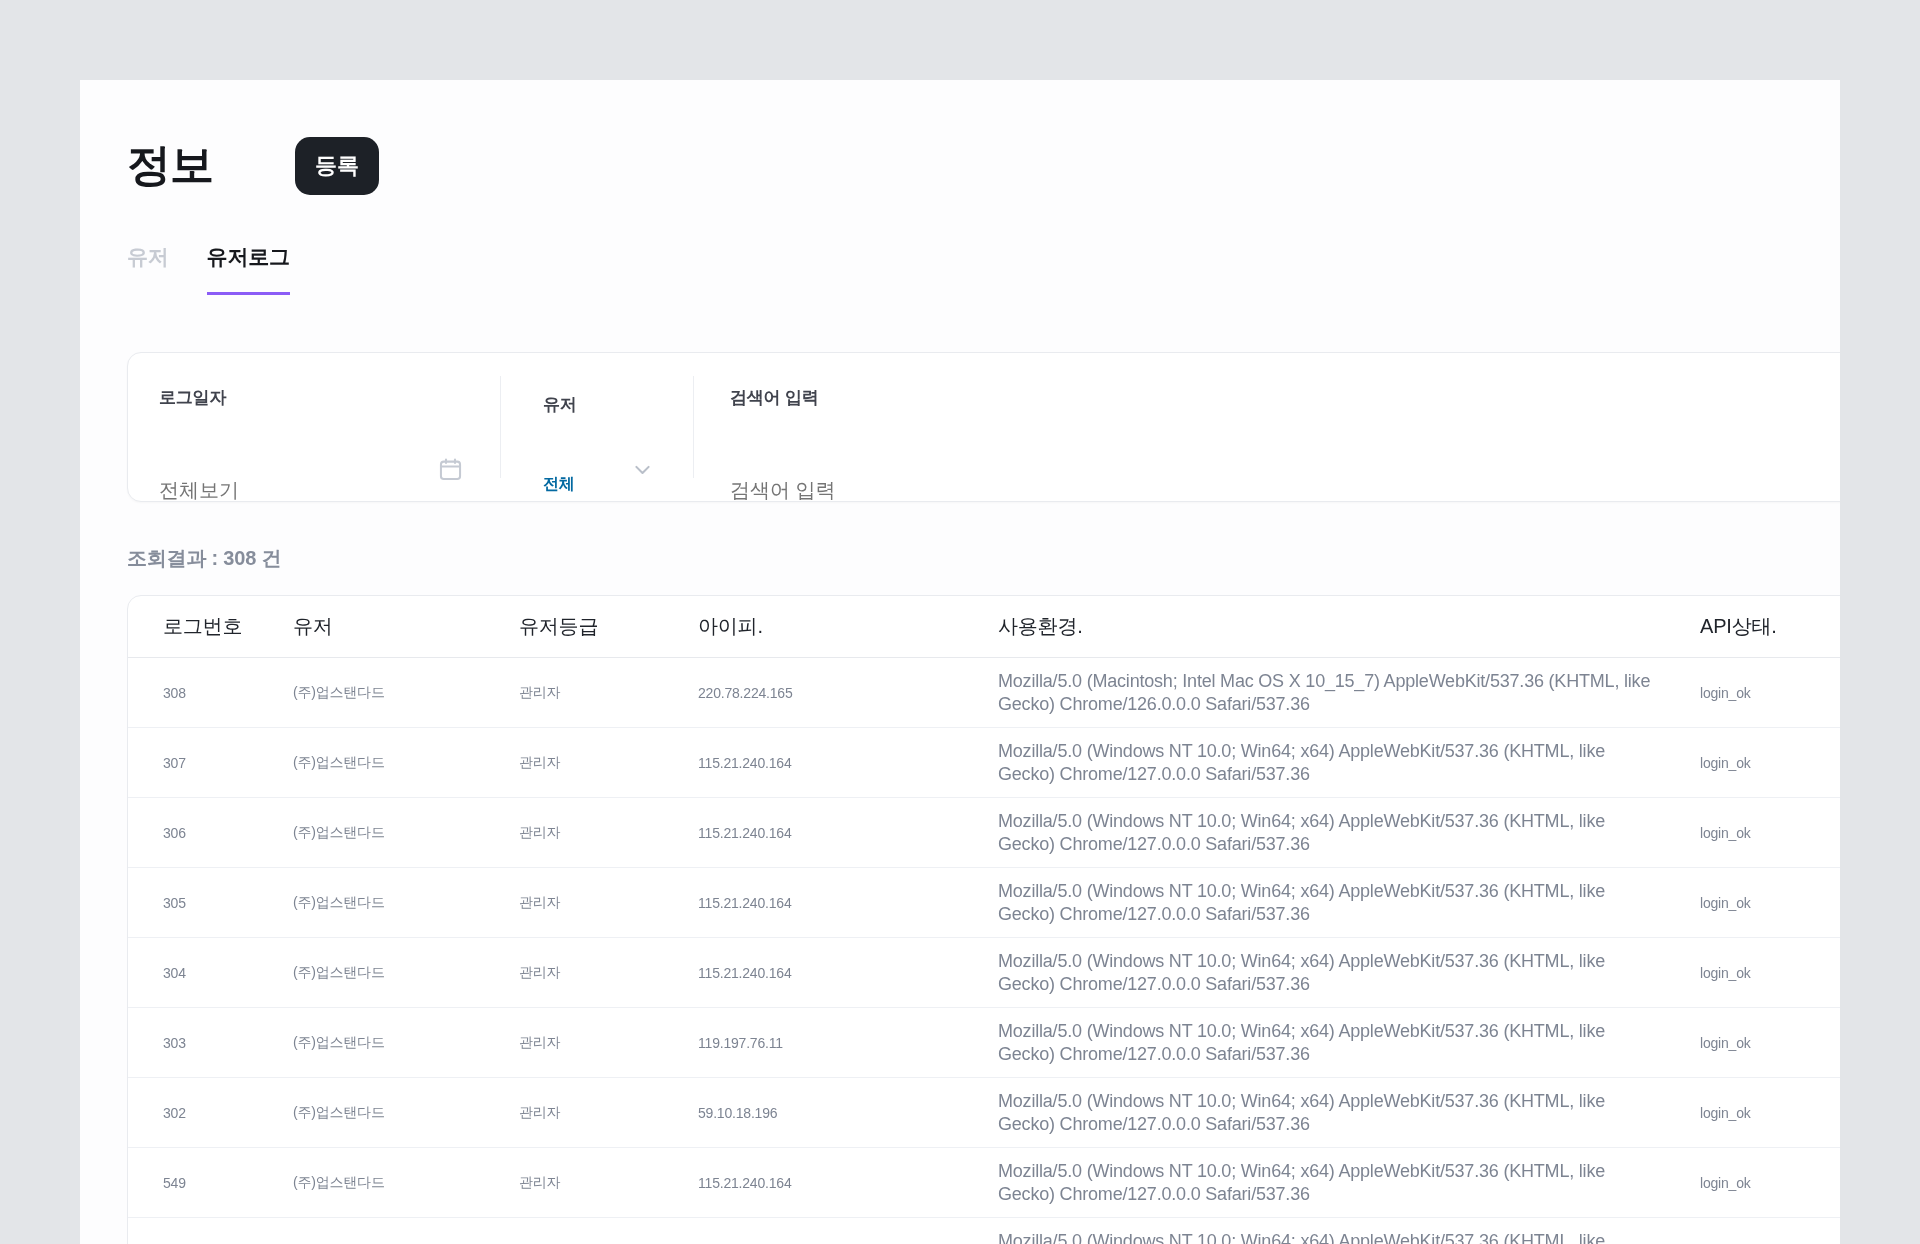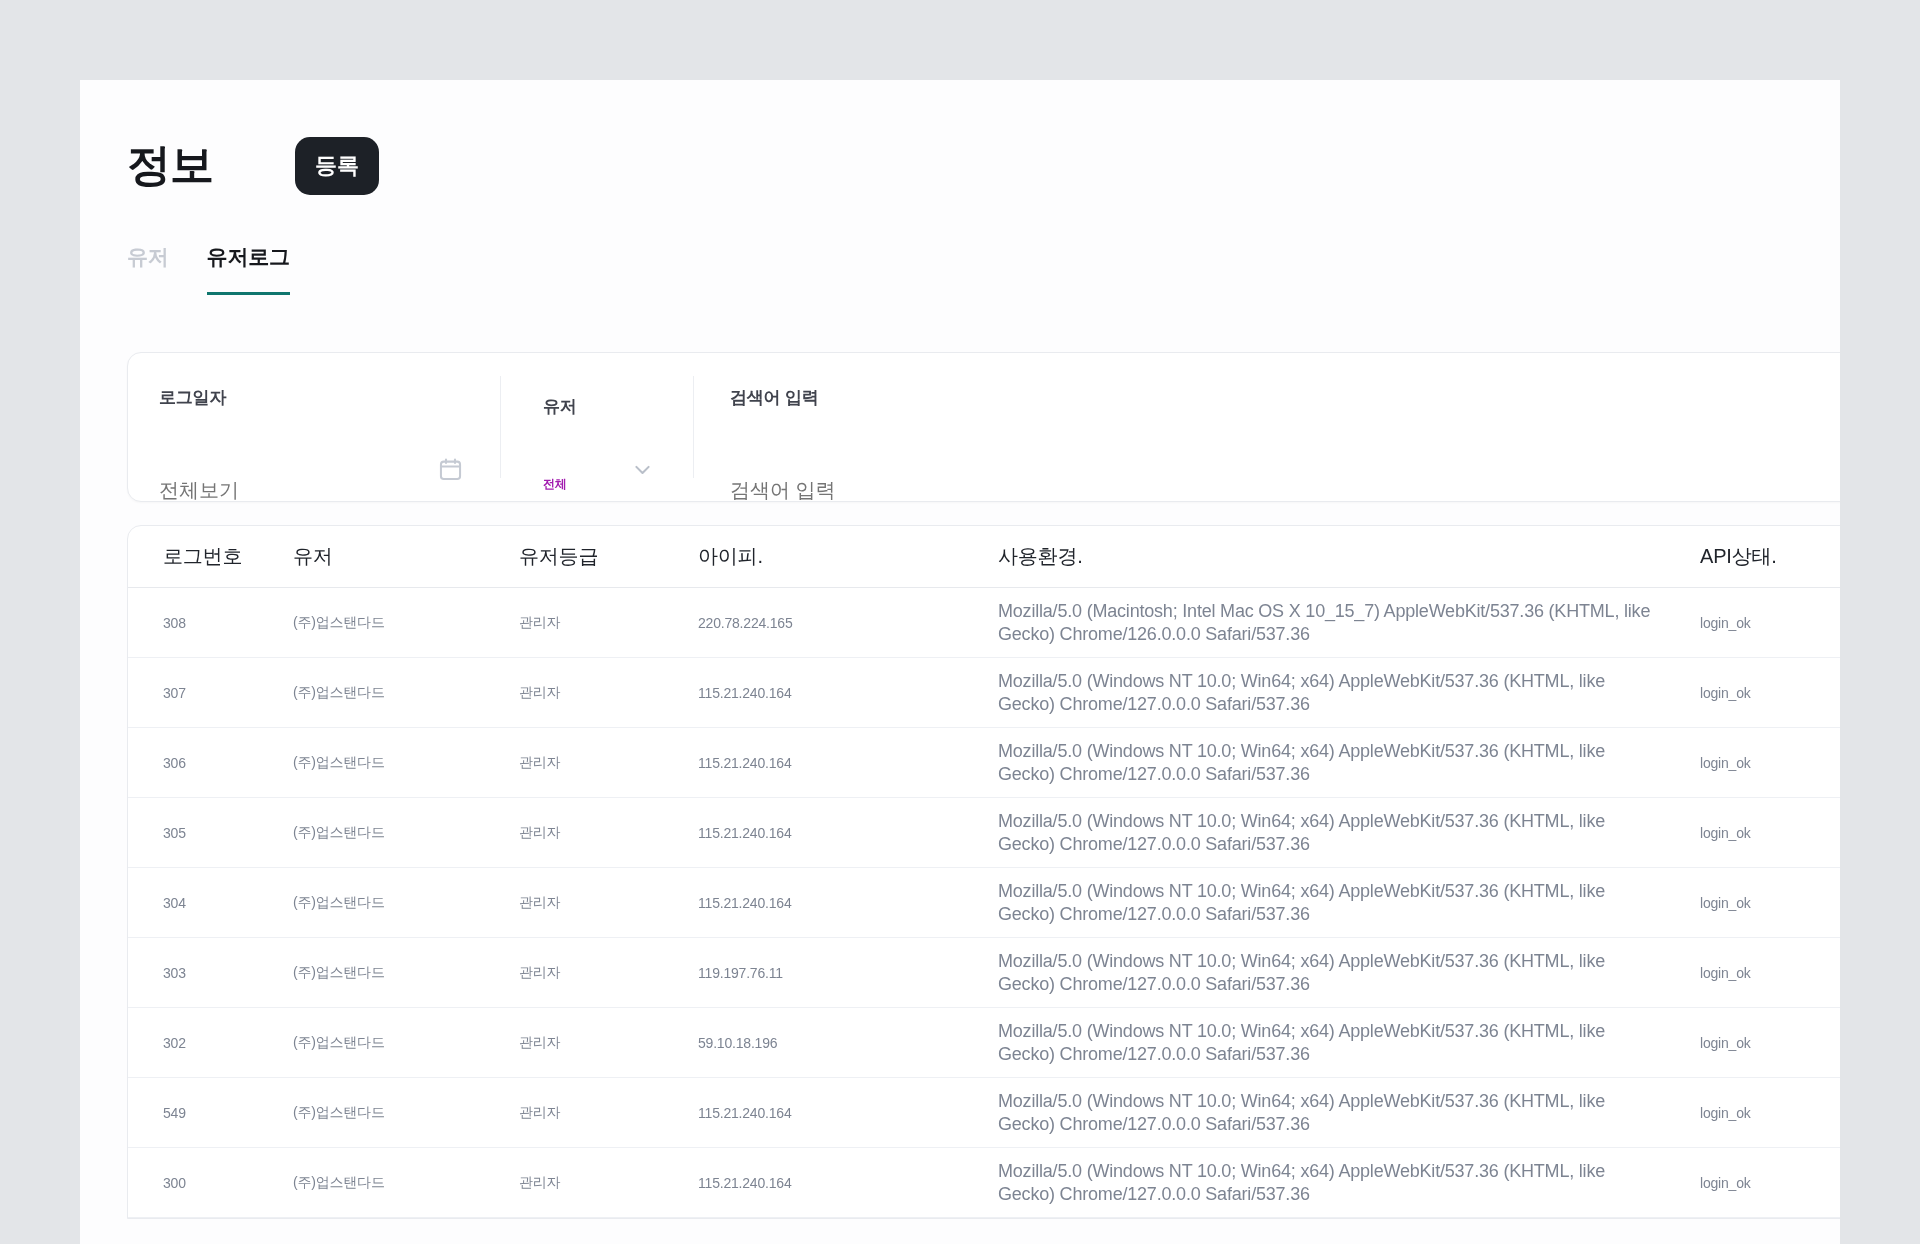--- a/index.html
+++ b/index.html
@@ -26,40 +26,40 @@
     background:#1d2127; color:#ffffff;
     font-size:22px; font-weight:700;
     padding:18px 20px; border:none; border-radius:15px;
     cursor:pointer; line-height:1;
   }
 
   
   .tabs { display:flex; gap:38px; margin-top:48px; }
   .tab { font-size:21px; padding-bottom:21px; cursor:pointer; }
   .tab.inactive { color:#c7cbd3; font-weight:600; }
-  .tab.active { color:#16181d; font-weight:700; border-bottom:3px solid #0f766e; }
+  .tab.active { color:#16181d; font-weight:700; border-bottom:3px solid #8b5cf6; }
 
   
   .filter-card {
     margin-top:57px;
     width:1790px; height:150px;
     background:#ffffff;
     border:1px solid #e9ebef; border-radius:14px;
     display:flex; align-items:center;
     box-shadow:0 1px 2px rgba(16,24,40,0.03);
   }
   .filter-section { padding-top:33px; }
   .fs1 { width:372px; padding-left:31px; padding-right:36px; }
   .fs2 { width:192px; padding-left:42px; padding-right:40px; }
   .fs3 { flex:1; padding-left:36px; }
   .filter-divider { width:1px; background:#eceef2; align-self:center; height:102px; }
   .filter-label { font-size:17px; font-weight:600; color:#40434d; }
   .filter-value-row { margin-top:29px; display:flex; align-items:center; justify-content:space-between; }
   .placeholder-text { font-size:20px; color:#b9bec7;margin-top:41px; }
-  .select-value { font-size:12px; font-weight:700; color:#a21caf;margin-top:29px; }
+  .select-value { font-size:16px; font-weight:700; color:#0369a1;margin-top:29px; }
   .icon-btn { background:none; border:none; cursor:pointer; display:flex; align-items:center; padding:0; }
 
   
   .results-line { margin-top:43px; font-size:20px; font-weight:700; color:#868d9b; }
   .log-table {
     margin-top:23px;
     width:1790px;
     background:#ffffff;
     border:1px solid #e9ebef;
     border-radius:14px 14px 0 0;
@@ -129,20 +129,21 @@
 
       <div class="filter-section fs3">
         <div class="filter-label">검색어 입력</div>
         <div class="filter-value-row">
           <input class="placeholder-text" style="border: none; outline: none; background: transparent; width: 420px; font-family: inherit;" placeholder="검색어 입력">
         </div>
       </div>
 
     </div>
 
+    <div class="results-line">조회결과 : 308 건</div>
 
     <div class="log-table">
       <div class="t-row t-head">
         <div class="t-cell">로그번호</div>
         <div class="t-cell">유저</div>
         <div class="t-cell">유저등급</div>
         <div class="t-cell">아이피.</div>
         <div class="t-cell">사용환경.</div>
         <div class="t-cell">API상태.</div>
       </div>

